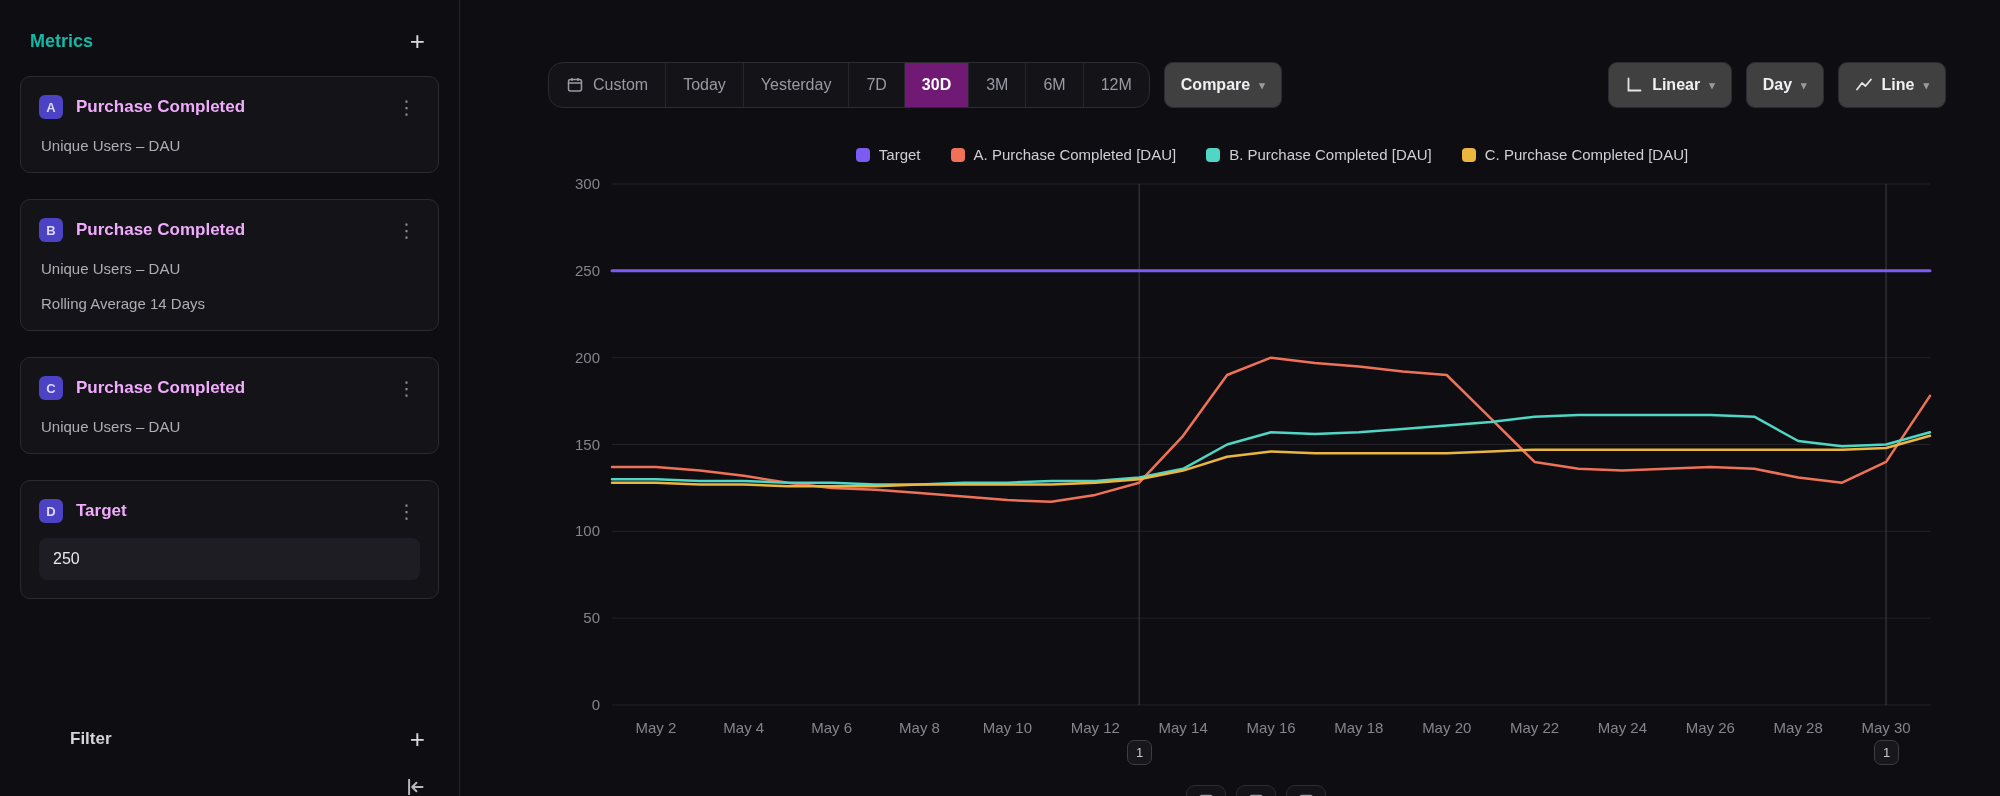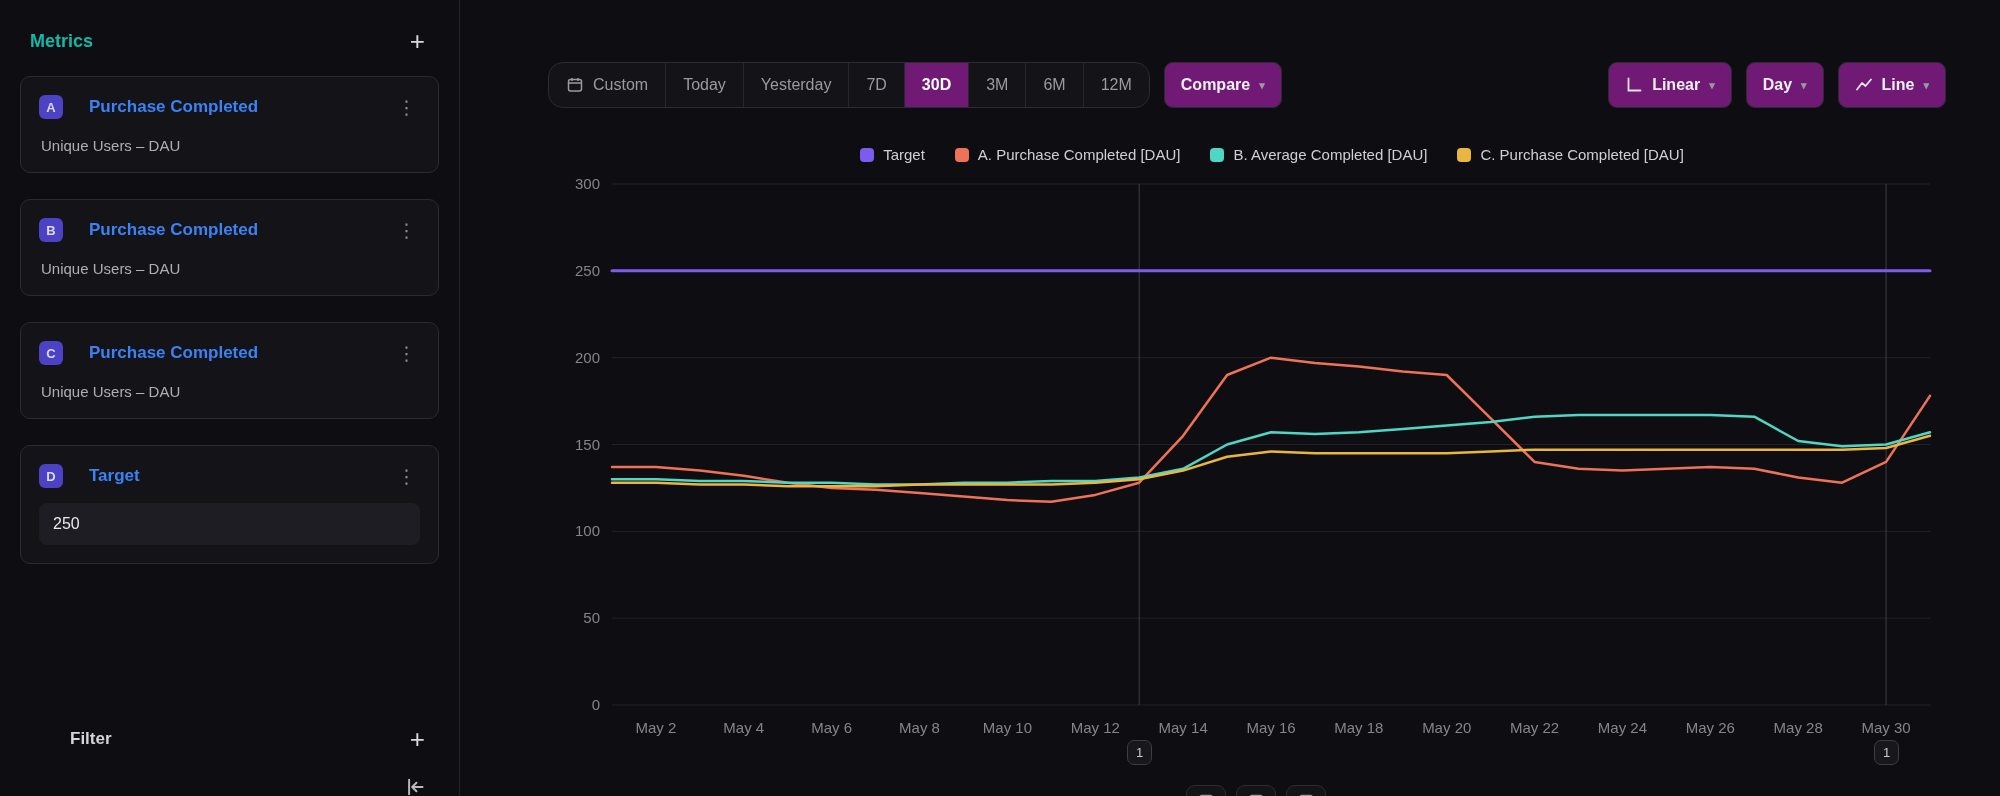--- a/index.html
+++ b/index.html
@@ -13,21 +13,21 @@
   .side-head { display:flex; align-items:center; justify-content:space-between;
     margin:26px 28px 20px 30px; }
   .side-title { font-size:18px; font-weight:700; color:#14b8a6; }
   .icon-btn { background:none; border:none; color:#d8d8dd; font-size:26px; line-height:1;
     cursor:pointer; padding:2px 6px; }
   .metric-card { margin:0 20px 26px 20px; background:#131318; border:1px solid #2a2a30;
     border-radius:10px; padding:18px; }
   .card-top { display:flex; align-items:center; }
   .badge { width:24px; height:24px; border-radius:6px; background:#4c42c4; color:#dcd8ff;
     font-size:13px; font-weight:700; display:flex; align-items:center; justify-content:center; flex:0 0 auto; }
-  .card-title { font-size:17px; font-weight:700; margin-left:26px; color:#3b82f6; flex:1; }
+  .card-title { font-size:17px; font-weight:700; margin-left:13px; color:#f0abfc; flex:1; }
   .kebab { background:none; border:none; color:#8f8f96; font-size:19px; cursor:pointer; padding:0 4px; }
   .card-line { font-size:15px; color:#aeaeb5; margin-top:18px; margin-left:2px; }
   .target-input { margin-top:15px; width:100%; height:42px; background:#1d1d23; border:none;
     border-radius:8px; color:#e8e8ec; font-size:16px; padding:0 14px;
     font-family:"Liberation Sans", sans-serif; }
   .filter-row { position:absolute; left:30px; right:28px; top:724px;
     display:flex; align-items:center; justify-content:space-between;margin-left:40px; }
   .filter-title { font-size:17px; font-weight:700; color:#d4d4d9; }
   .collapse-btn { position:absolute; right:34px; top:776px; background:none; border:none;
     color:#b9b9bf; cursor:pointer; }
@@ -39,21 +39,21 @@
   .toolbar-left { display:flex; align-items:center; gap:14px; }
   .toolbar-right { display:flex; align-items:center; gap:14px; }
   .segmented { display:flex; align-items:stretch; height:46px; border:1px solid #2b2b31;
     border-radius:15px; background:#131318; overflow:hidden; }
   .seg-btn { display:flex; align-items:center; gap:9px; padding:0 17px; background:none;
     border:none; border-left:1px solid #26262c; color:#9a9aa2; font-size:16px; cursor:pointer;
     font-family:"Liberation Sans", sans-serif; white-space:nowrap; }
   .seg-btn:first-child { border-left:none; }
   .seg-btn.active { background:#701a75; color:#ffffff; font-weight:700; }
   .tool-btn { display:flex; align-items:center; gap:9px; height:46px; padding:0 16px;
-    background:#701a75; border:1px solid #2b2b31; border-radius:9px; color:#f0f0f3;
+    background:#404040; border:1px solid #2b2b31; border-radius:9px; color:#f0f0f3;
     font-size:16px; font-weight:700; cursor:pointer; font-family:"Liberation Sans", sans-serif;
     white-space:nowrap; }
   .caret { font-size:11px; color:#9a9aa2; }
   .seg-icon, .btn-icon { display:inline-flex; color:#9a9aa2; }
   .tool-btn .btn-icon { color:#e4e4e8; }
 
   .legend { position:absolute; left:152px; width:1320px; top:146px; display:flex;
     justify-content:center; gap:30px; align-items:center; }
   .legend-item { display:flex; align-items:center; gap:9px; cursor:pointer; }
   .legend-swatch { width:14px; height:14px; border-radius:4px; }
@@ -90,20 +90,21 @@
       <div class="card-line">Unique Users – DAU</div>
     </div>
 
     <div class="metric-card">
       <div class="card-top">
         <span class="badge">B</span>
         <span class="card-title">Purchase Completed</span>
         <button class="kebab"><span>⋮</span></button>
       </div>
       <div class="card-line">Unique Users – DAU</div>
+      <div class="card-line">Rolling Average 14 Days</div>
     </div>
 
     <div class="metric-card">
       <div class="card-top">
         <span class="badge">C</span>
         <span class="card-title">Purchase Completed</span>
         <button class="kebab"><span>⋮</span></button>
       </div>
       <div class="card-line">Unique Users – DAU</div>
     </div>
@@ -203,21 +204,21 @@
       <div class="legend-item">
         <span class="legend-swatch" style="background: rgb(124, 92, 240);"></span>
         <span class="legend-label">Target</span>
       </div>
       <div class="legend-item">
         <span class="legend-swatch" style="background: rgb(239, 114, 88);"></span>
         <span class="legend-label">A. Purchase Completed [DAU]</span>
       </div>
       <div class="legend-item">
         <span class="legend-swatch" style="background: rgb(79, 214, 196);"></span>
-        <span class="legend-label">B. Average Completed [DAU]</span>
+        <span class="legend-label">B. Purchase Completed [DAU]</span>
       </div>
       <div class="legend-item">
         <span class="legend-swatch" style="background: rgb(234, 182, 64);"></span>
         <span class="legend-label">C. Purchase Completed [DAU]</span>
       </div>
     </div>
 
     <div class="chart-wrap">
       <svg id="chart-svg" class="chart-svg" width="1430" height="640" viewBox="0 0 1430 640">
           <line x1="72" y1="565" x2="1390" y2="565" stroke="#222227" stroke-width="1"></line>

